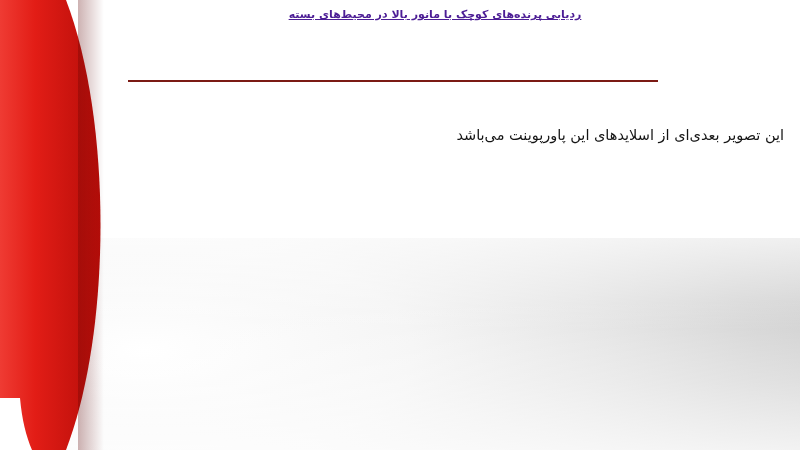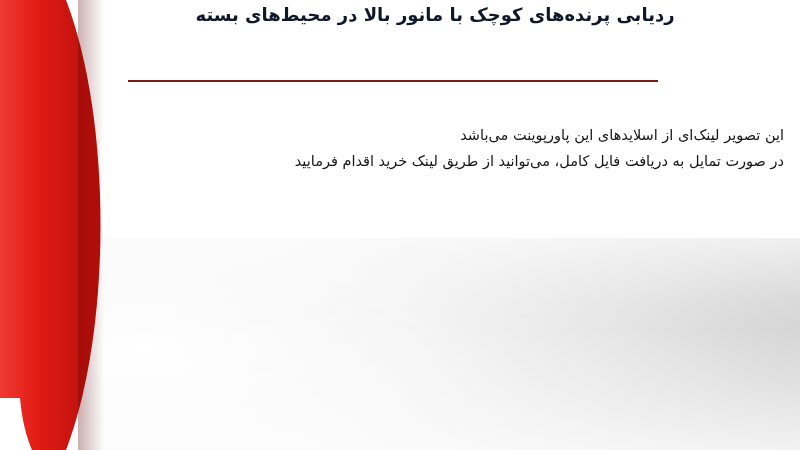--- a/index.html
+++ b/index.html
@@ -64,27 +64,28 @@
 
   
   .title-wrap {
     position: absolute;
     right: 0;
     left: 70px;
     top: 2px;
     text-align: center;
   }
   .title-line {
-    color: #0f172a;
+    color: #4c1d95;
     font-weight: bold;
-    font-size: 18px;
+    font-size: 11px;
     line-height: 25px;
     letter-spacing: 0;
     white-space: nowrap;
     direction: rtl;
+    text-decoration: underline;
   }
   .title-rule {
     position: absolute;
     left: 128px;
     width: 530px;
     top: 80px;
     height: 0;
     border-top: 2px solid #7b1a14;
   }
 
@@ -129,17 +130,16 @@
     </svg>
   </div>
   <div class="red-shadow"></div>
 
   <div class="title-wrap">
     <div class="title-line">ردیابی پرنده‌های کوچک با مانور بالا در محیط‌های بسته</div>
   </div>
   <div class="title-rule"></div>
 
   <div class="body-block">
-    <div class="body-line">این تصویر لینک‌ای از اسلایدهای این پاورپوینت می‌باشد</div>
-    <div class="body-line">در صورت تمایل به دریافت فایل کامل، می‌توانید از طریق لینک خرید اقدام فرمایید</div>
+    <div class="body-line">این تصویر بعدی‌ای از اسلایدهای این پاورپوینت می‌باشد</div>
   </div>
 
 </div>
 
 </body></html>

